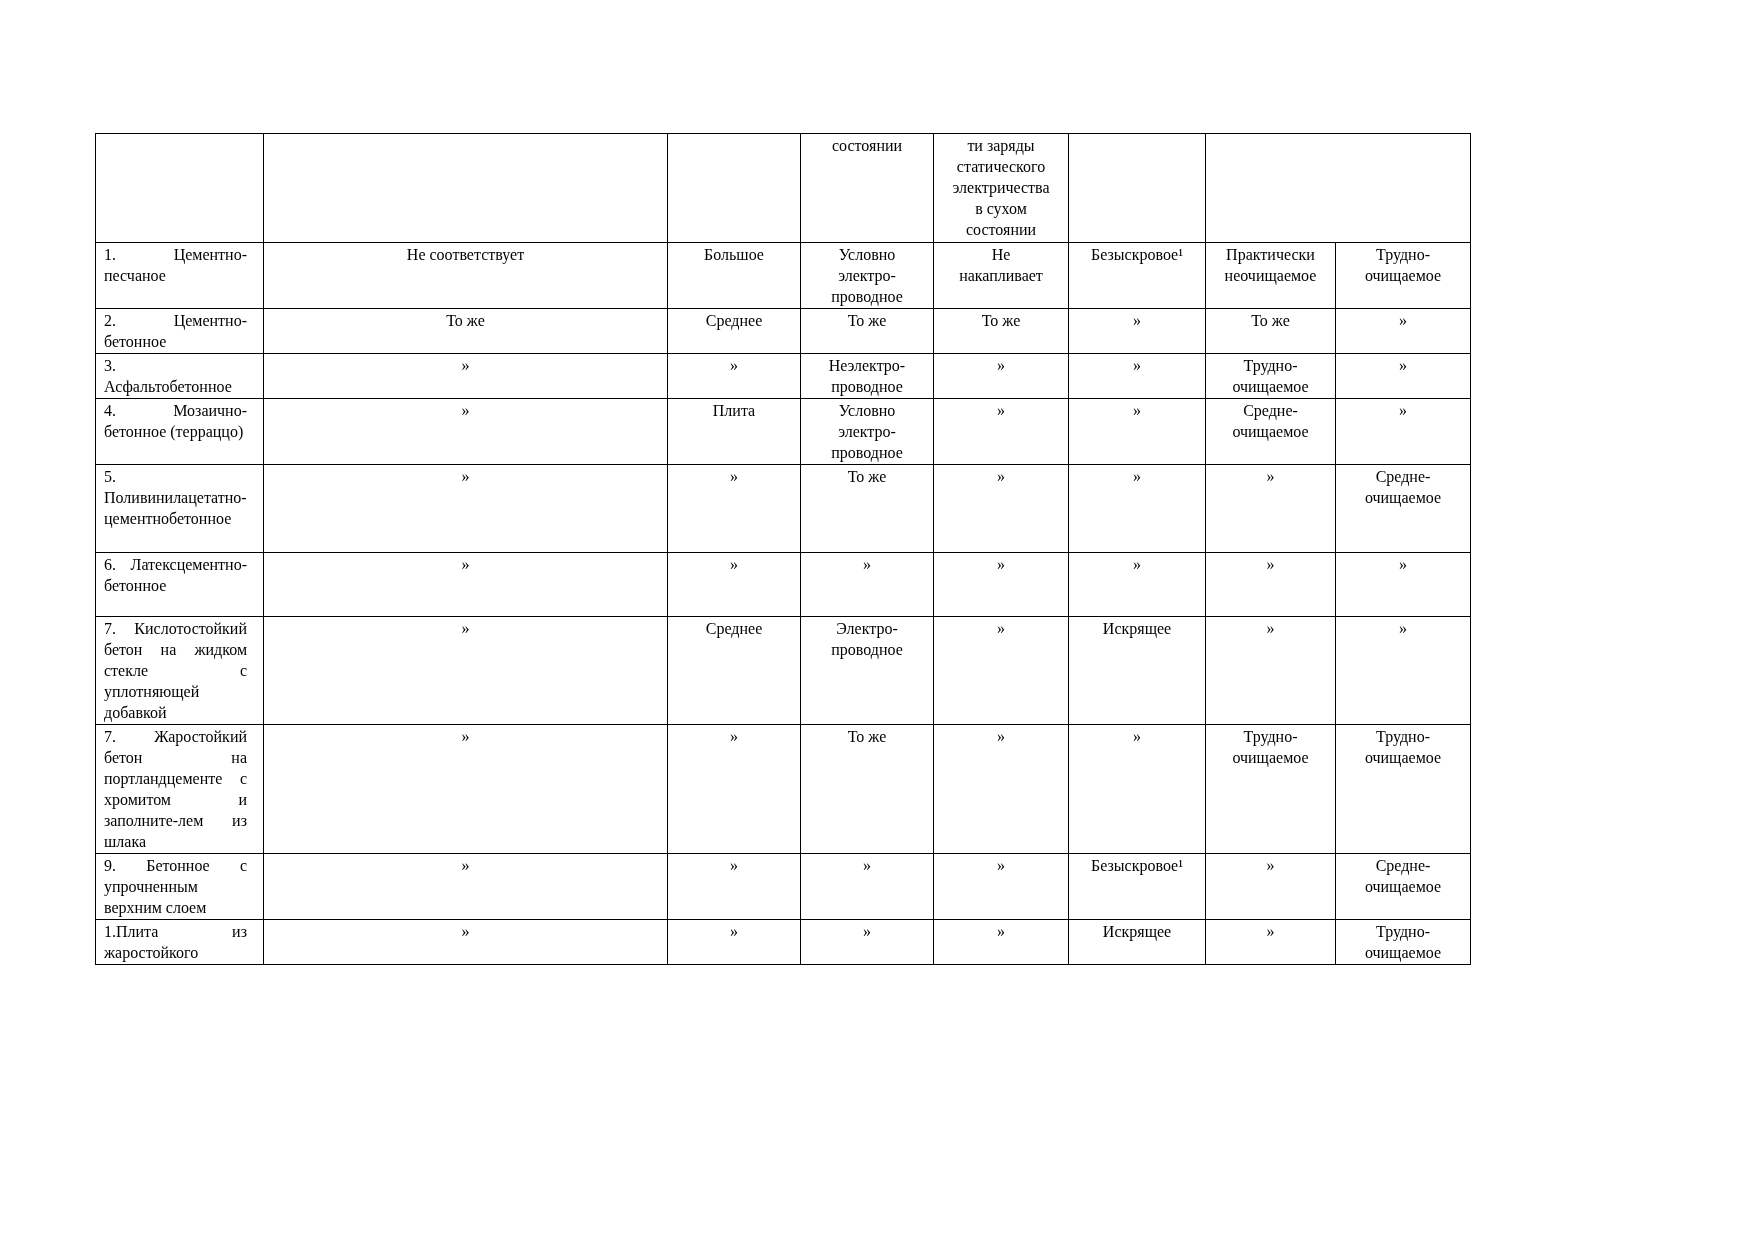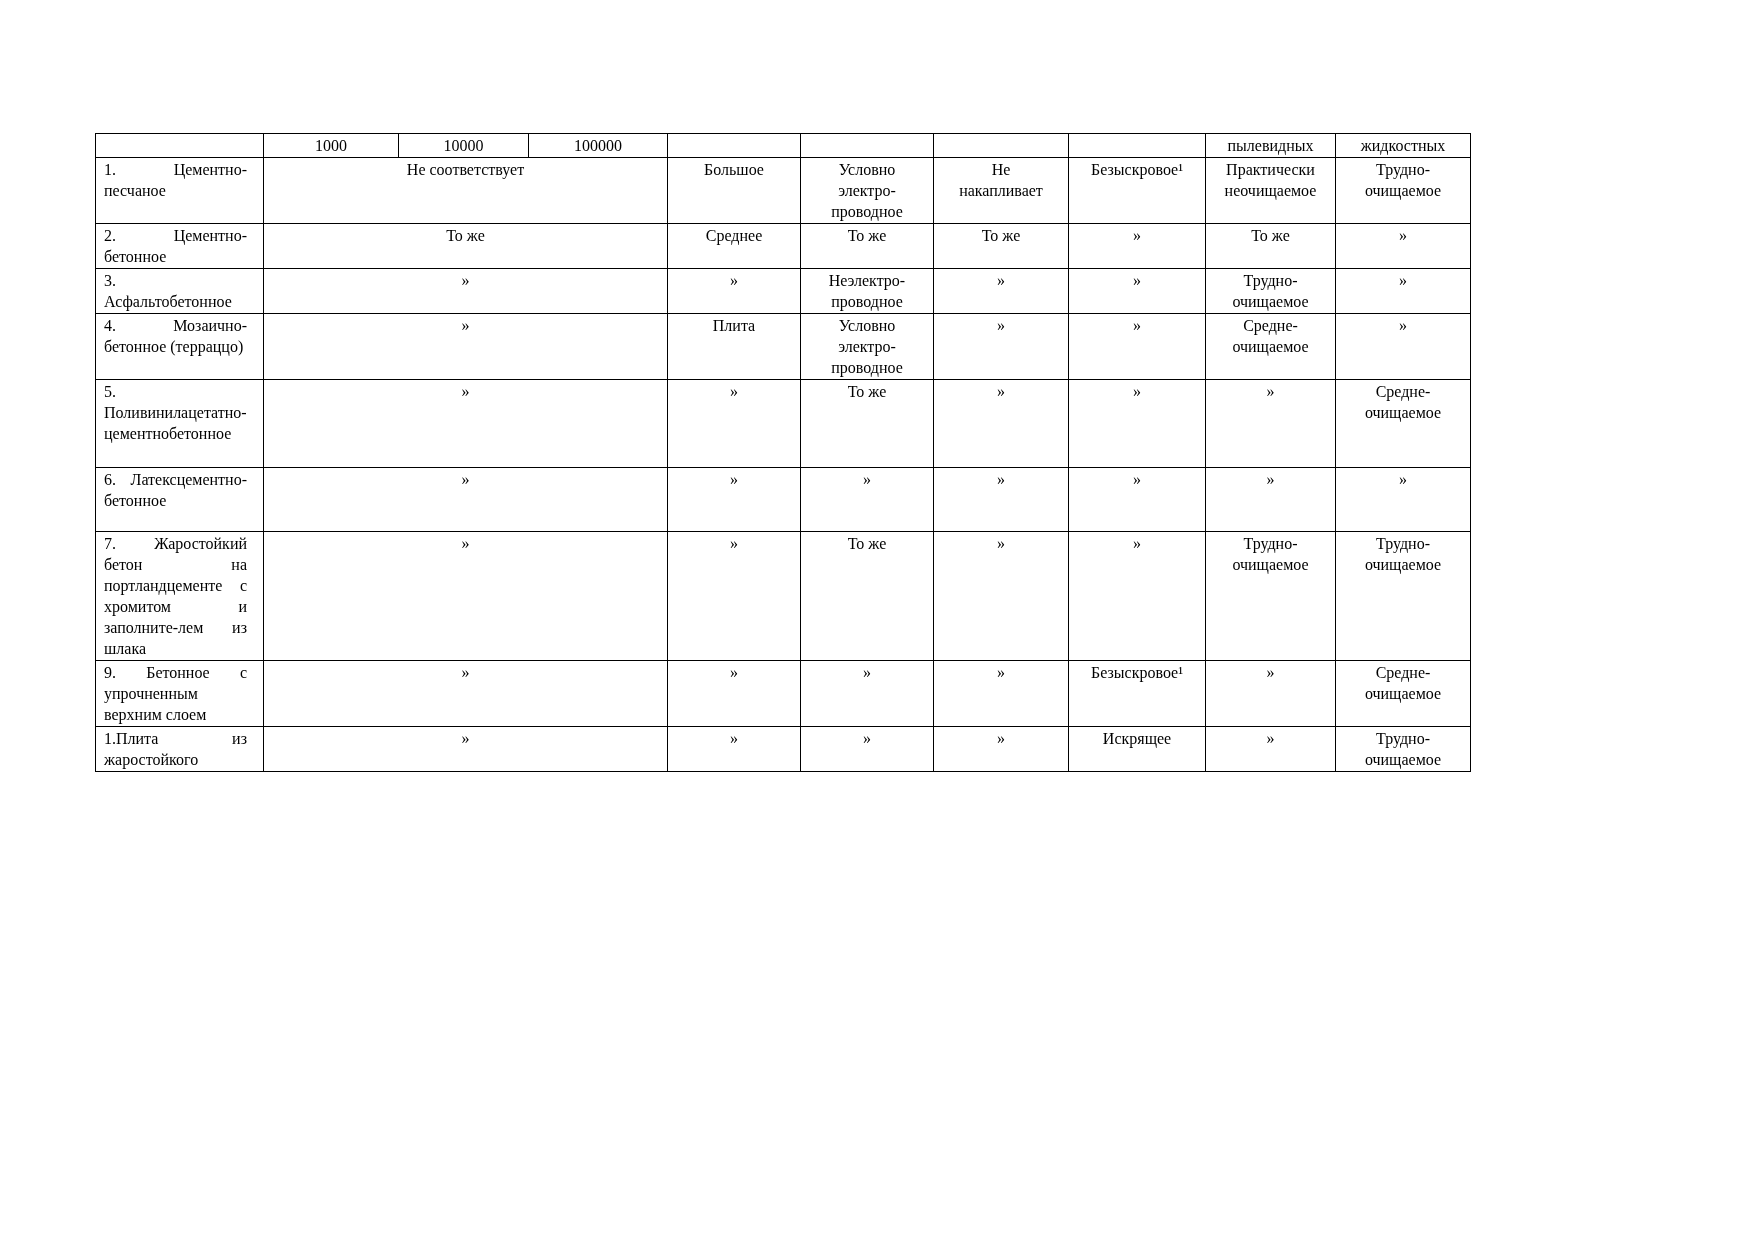--- a/index.html
+++ b/index.html
@@ -47,33 +47,34 @@
     <col style="width:139px">
     <col style="width:133px">
     <col style="width:133px">
     <col style="width:135px">
     <col style="width:137px">
     <col style="width:130px">
     <col style="width:135px">
   </colgroup>
 
   <tbody>
-
-  <tr style="height:21px">
+      <tr style="height:109px">
     <td></td>
-    <td>1000</td>
-    <td>10000</td>
-    <td>100000</td>
+    <td colspan="3"></td>
     <td></td>
+    <td>состоянии</td>
+    <td>ти заряды
+статического
+электричества
+в сухом
+состоянии</td>
     <td></td>
-    <td></td>
-    <td></td>
-    <td>пылевидных</td>
-    <td>жидкостных</td>
-  </tr>
+    <td colspan="2"></td>
+  </tr>
+
 
   <tr style="height:64px">
     <td class="label">1. Цементно-песчаное</td>
     <td colspan="3">Не соответствует</td>
     <td>Большое</td>
     <td>Условно
 электро-
 проводное</td>
     <td>Не
 накапливает</td>
@@ -138,20 +139,31 @@
     <td class="label">6. Латексцементно-бетонное</td>
     <td colspan="3">»</td>
     <td>»</td>
     <td>»</td>
     <td>»</td>
     <td>»</td>
     <td>»</td>
     <td>»</td>
   </tr>
 
+  <tr style="height:104px">
+    <td class="label">7. Кислотостойкий бетон на жидком стекле с уплотняющей добавкой</td>
+    <td colspan="3">»</td>
+    <td>Среднее</td>
+    <td>Электро-
+проводное</td>
+    <td>»</td>
+    <td>Искрящее</td>
+    <td>»</td>
+    <td>»</td>
+  </tr>
 
   <tr style="height:125px">
     <td class="label">7. Жаростойкий бетон на портландцементе с хромитом и заполните-лем из шлака</td>
     <td colspan="3">»</td>
     <td>»</td>
     <td>То же</td>
     <td>»</td>
     <td>»</td>
     <td>Трудно-
 очищаемое</td>

